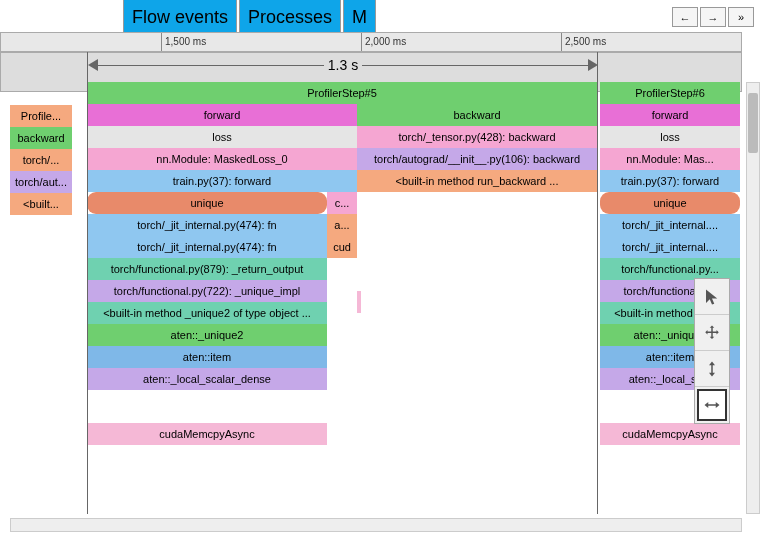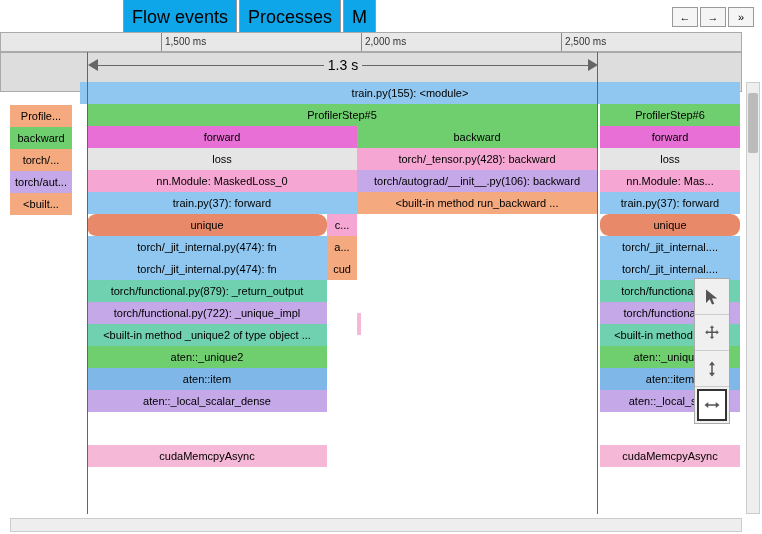--- a/index.html
+++ b/index.html
@@ -101,23 +101,20 @@
   <div class="label-cell c-green">backward</div>
   <div class="label-cell c-salmon">torch/...</div>
   <div class="label-cell c-lav">torch/aut...</div>
   <div class="label-cell c-salmon">&lt;built...</div>
 </div>
 
 <div class="track-area">
   <span class="close-x">X</span>
 
   <div class="track-row">
-    <div class="bar c-skyblue" style="left:0;width:660px">train.py(155): &lt;module&gt;</div>
-  </div>
-  <div class="track-row">
     <div class="bar c-green" style="left:7px;width:510px">ProfilerStep#5</div>
     <div class="bar c-green" style="left:520px;width:140px">ProfilerStep#6</div>
   </div>
   <div class="track-row">
     <div class="bar c-magenta" style="left:7px;width:270px">forward</div>
     <div class="bar c-green" style="left:277px;width:240px">backward</div>
     <div class="bar c-magenta" style="left:520px;width:140px">forward</div>
   </div>
   <div class="track-row">
     <div class="bar c-lime" style="left:7px;width:270px">loss</div>

